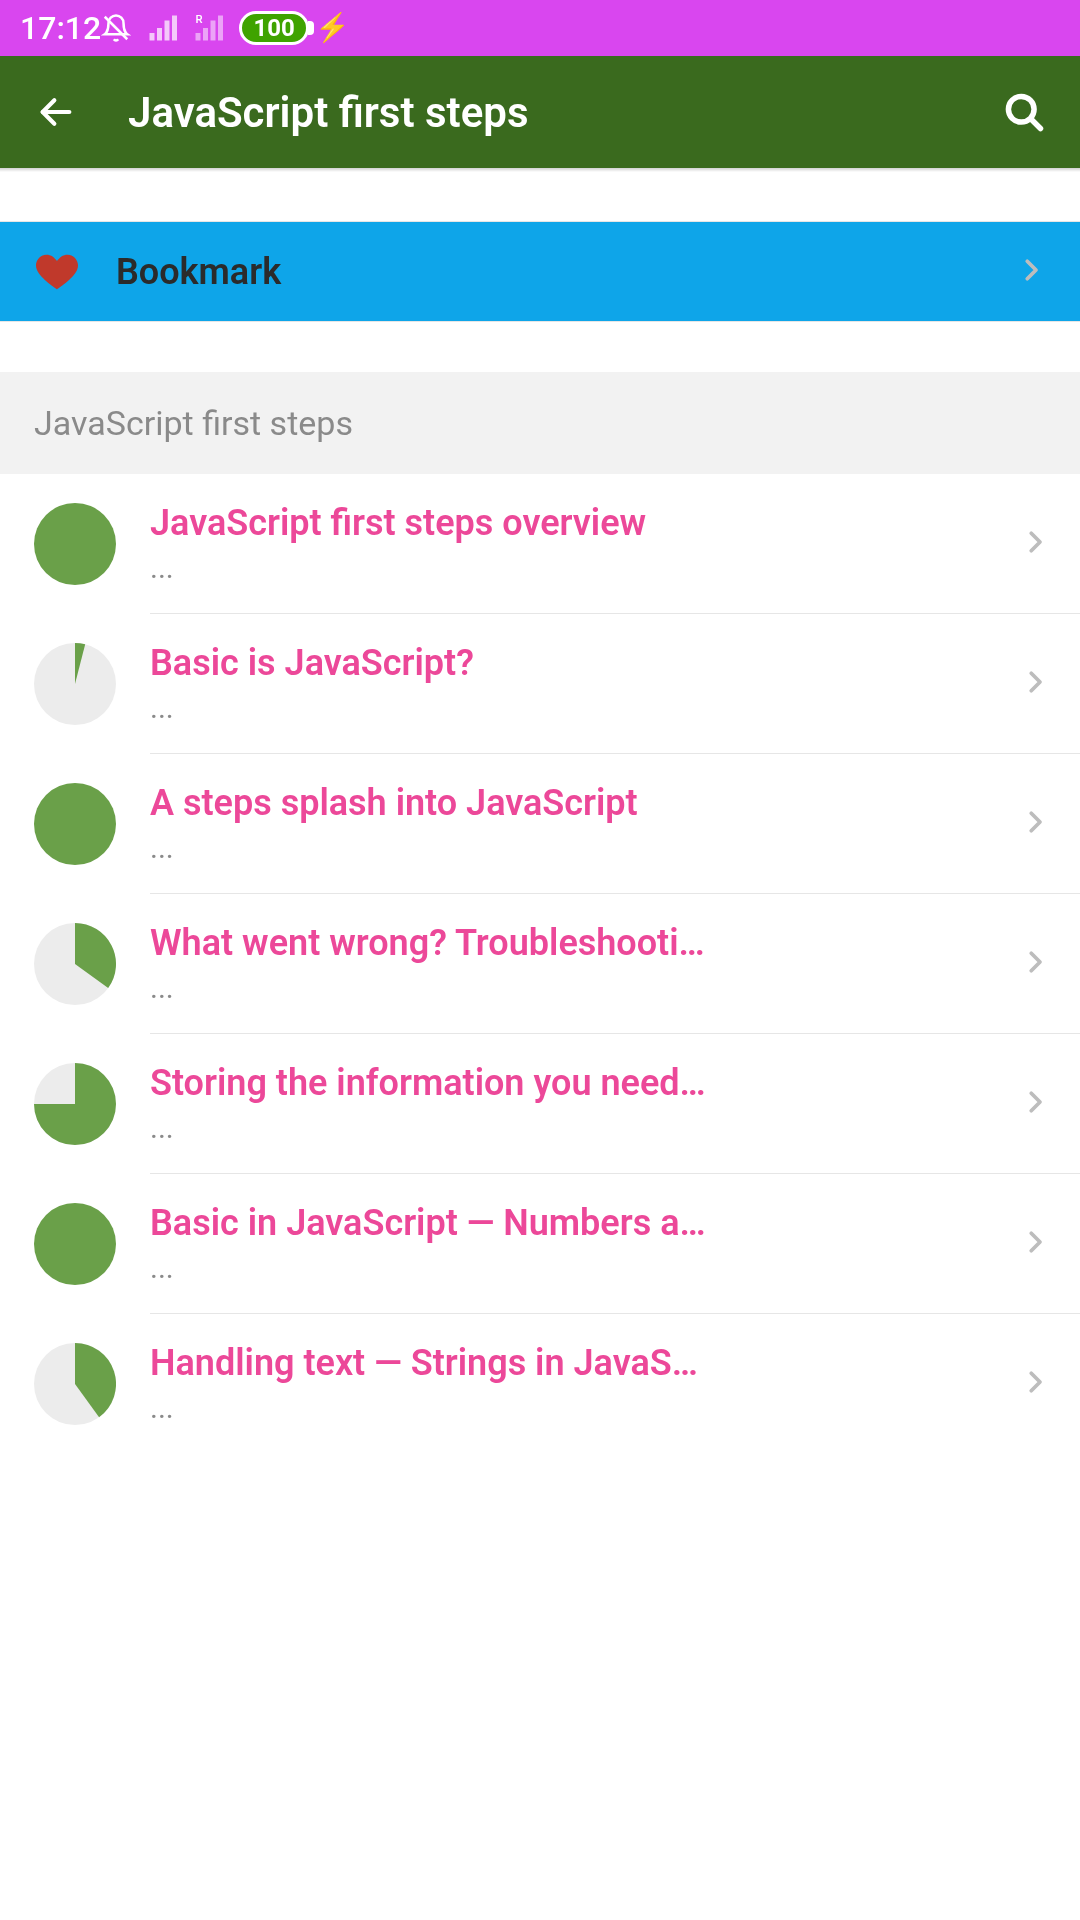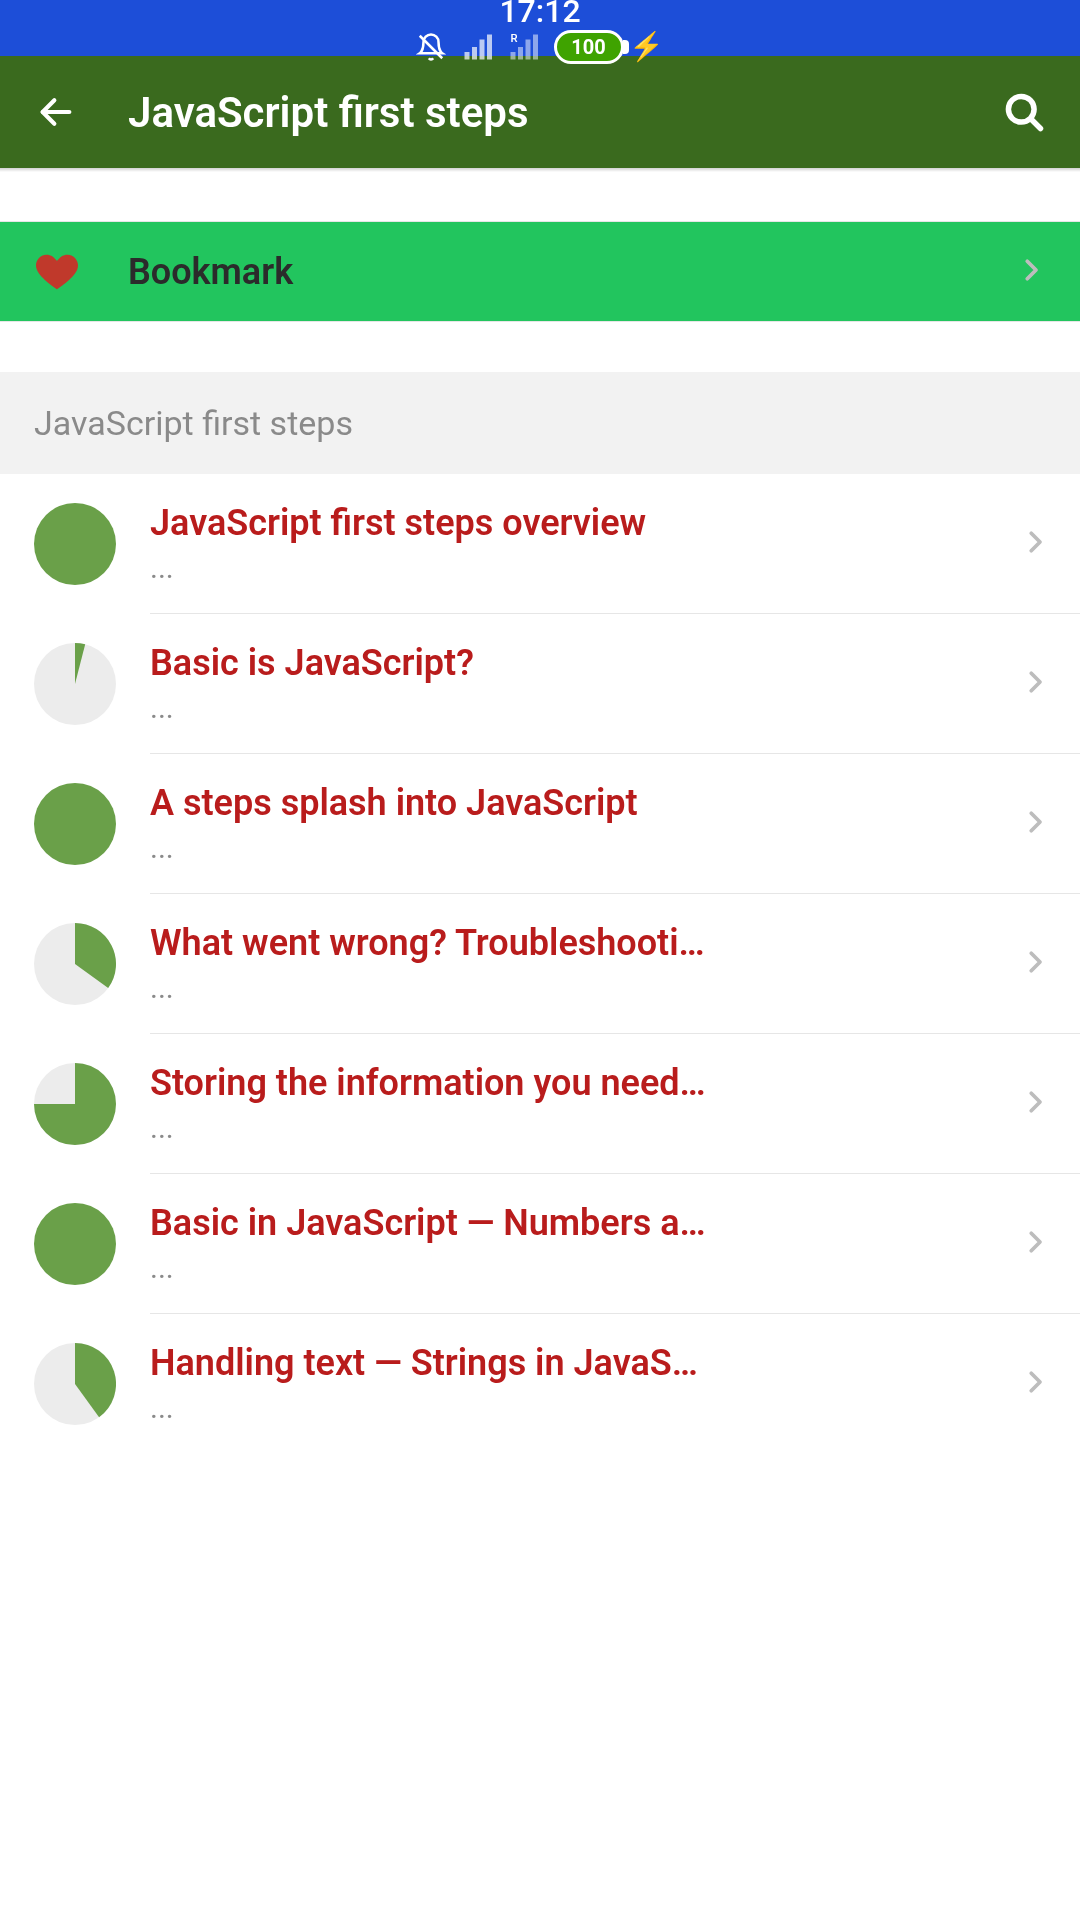--- a/index.html
+++ b/index.html
@@ -1,51 +1,51 @@
 <!DOCTYPE html>
 <html><head>
 <meta charset="utf-8">
 <style>
   * { margin: 0; padding: 0; box-sizing: border-box; }
   html, body { width: 1080px; height: 1920px; font-family: Roboto, "Helvetica Neue", Arial, sans-serif; background: #fff; overflow: hidden; }
 
   
-  .status-bar { height: 56px; background: #1d4ed8; color: #fff; display: flex; align-items: center; justify-content: center; padding: 0 20px; font-size: 32px; font-weight: 500; flex-direction: column; }
+  .status-bar { height: 56px; background: #d946ef; color: #fff; display: flex; align-items: center; justify-content: flex-start; padding: 0 20px; font-size: 32px; font-weight: 500; }
   .status-right { display: flex; align-items: center; gap: 16px; }
   .status-right svg { display: block; }
   .battery-pill { display: flex; align-items: center; gap: 6px; }
   .battery-shape { width: 70px; height: 34px; border: 3px solid #fff; border-radius: 17px; background: #3fa300; position: relative; display: flex; align-items: center; justify-content: center; }
   .battery-shape::after { content: ""; position: absolute; right: -8px; top: 50%; transform: translateY(-50%); width: 6px; height: 14px; background: #fff; border-radius: 0 4px 4px 0; }
-  .battery-text { color: #fff; font-size: 20px; font-weight: 700; line-height: 1; }
+  .battery-text { color: #fff; font-size: 24px; font-weight: 700; line-height: 1; }
   .charge-bolt { font-size: 28px; line-height: 1; }
 
   
   .app-bar { height: 112px; background: #3a6a1e; display: flex; align-items: center; padding: 0 28px; gap: 44px; }
   .app-bar-title { color: #fff; font-size: 42px; font-weight: 600; flex: 1; }
   .icon-btn { width: 56px; height: 56px; display: flex; align-items: center; justify-content: center; background: none; border: none; cursor: pointer; }
   .shadow-line { height: 4px; background: linear-gradient(to bottom, rgba(0,0,0,.18), transparent); }
 
   
   .pre-gap { height: 50px; background: #fff; border-bottom: 1px solid #e6e6e6; }
-  .bookmark-row { height: 100px; background: #22c55e; display: flex; align-items: center; padding: 0 34px; border-bottom: 1px solid #e6e6e6; gap: 12px; }
+  .bookmark-row { height: 100px; background: #0ea5e9; display: flex; align-items: center; padding: 0 34px; border-bottom: 1px solid #e6e6e6; }
   .bookmark-row .bk-icon { width: 82px; display: flex; align-items: center; }
   .bookmark-row .bk-label { font-size: 36px; font-weight: 600; color: #2b2b2b; flex: 1; }
   .chev { margin-left: auto; }
 
   
   .section-gap { height: 50px; background: #fff; }
   .section-header { height: 102px; background: #f2f2f2; display: flex; align-items: center; padding: 0 34px; color: #8a8a8a; font-size: 34px; }
 
   
   .list { background: #fff; }
   .list-row { display: flex; align-items: center; padding: 28px 30px 28px 34px; }
   .divider { height: 1px; background: #e6e6e6; margin-left: 150px; }
   .status-circle { width: 82px; height: 82px; flex: 0 0 82px; margin-right: 34px; position: relative; }
   .row-text { display: flex; flex-direction: column; gap: 6px; flex: 1; min-width: 0; }
-  .row-title { font-size: 36px; font-weight: 600; color: #b91c1c; white-space: nowrap; overflow: hidden; text-overflow: ellipsis; max-width: 560px; }
+  .row-title { font-size: 36px; font-weight: 600; color: #ec4899; white-space: nowrap; overflow: hidden; text-overflow: ellipsis; max-width: 560px; }
   .row-sub { font-size: 30px; color: #8a8a8a; }
 </style>
 </head>
 <body>
 
 <div class="status-bar">
   <span>17:12</span>
   <div class="status-right">
     <span>
       <svg width="30" height="30" viewBox="0 0 24 24" fill="none" stroke="#fff" stroke-width="2">

